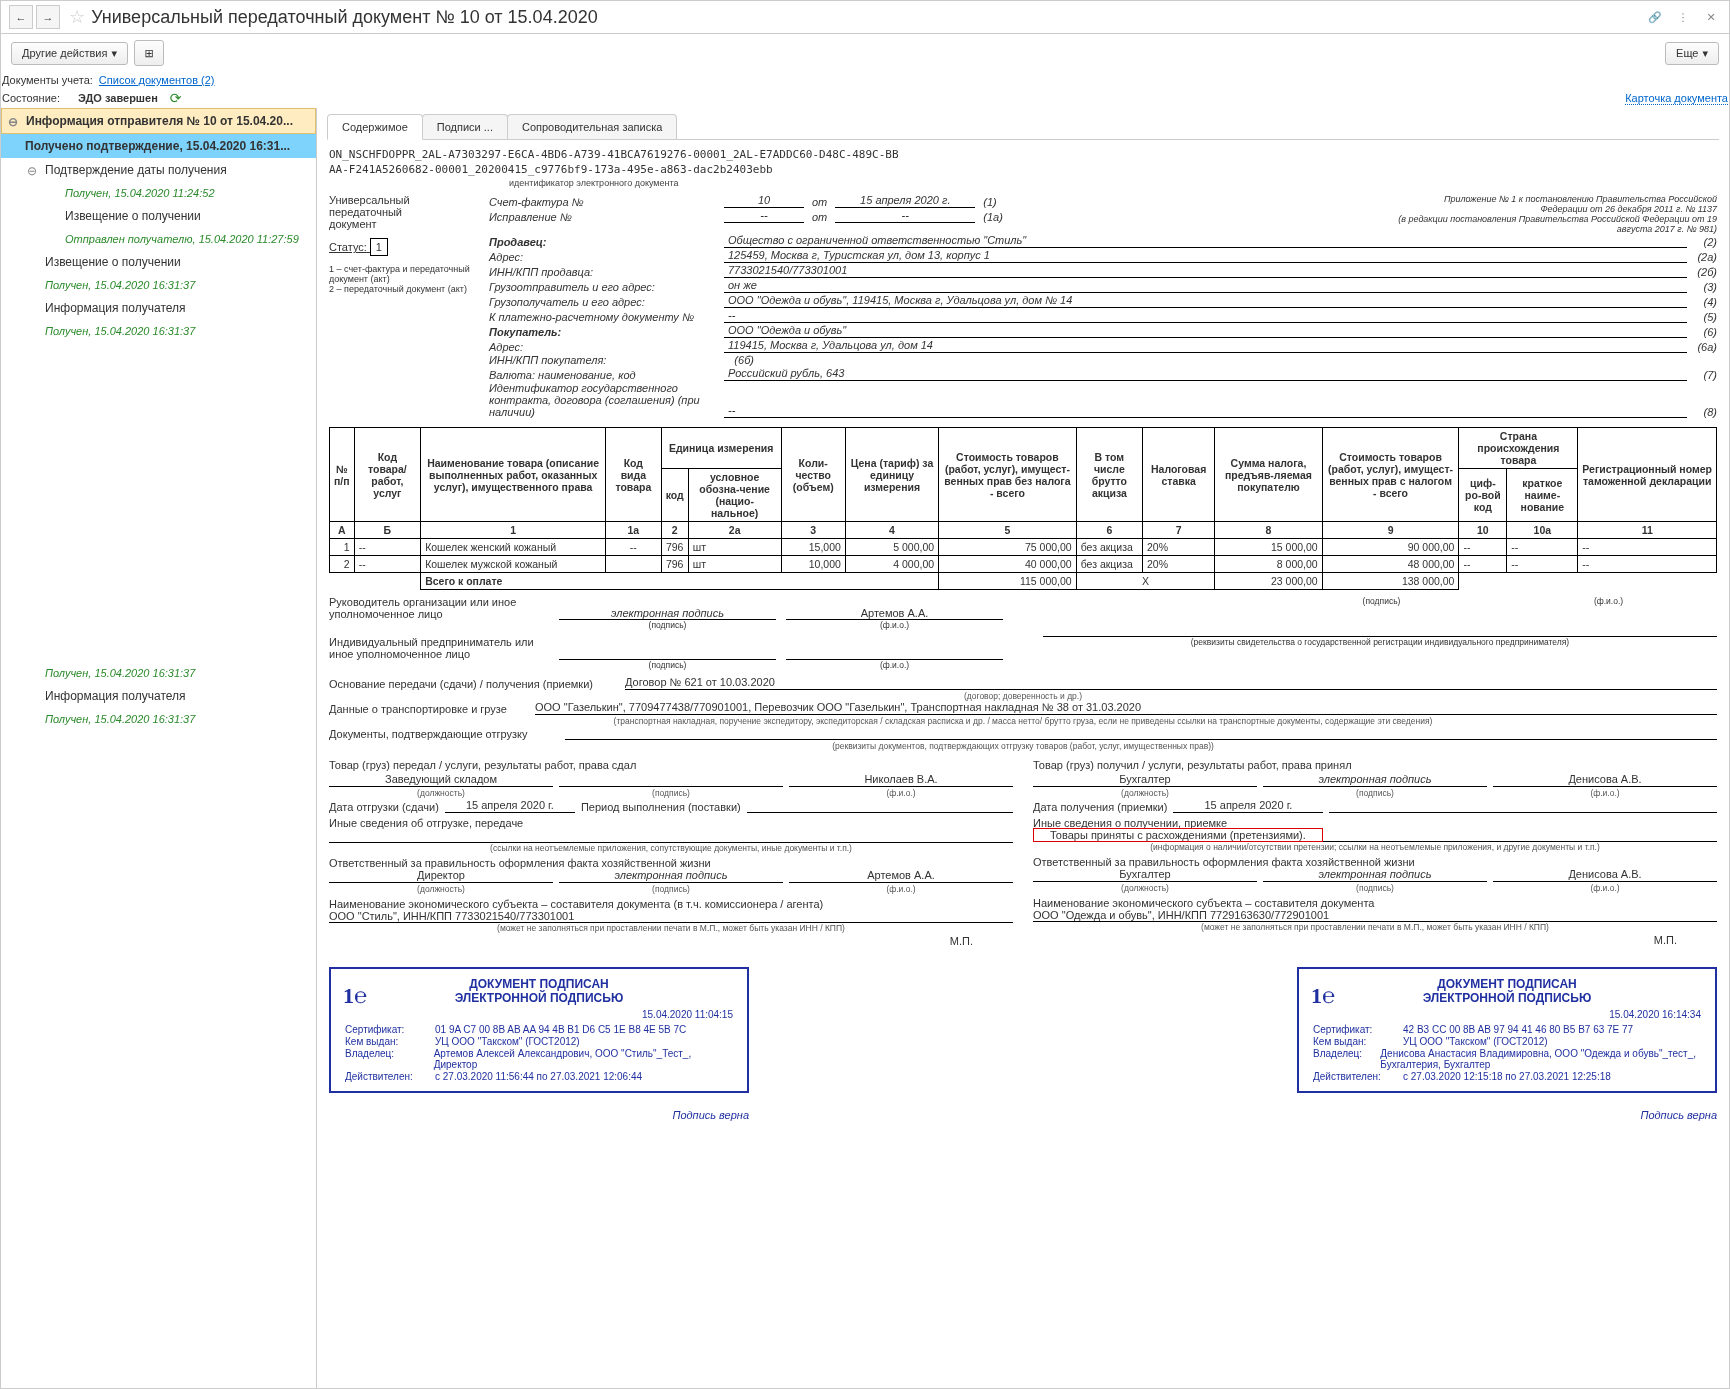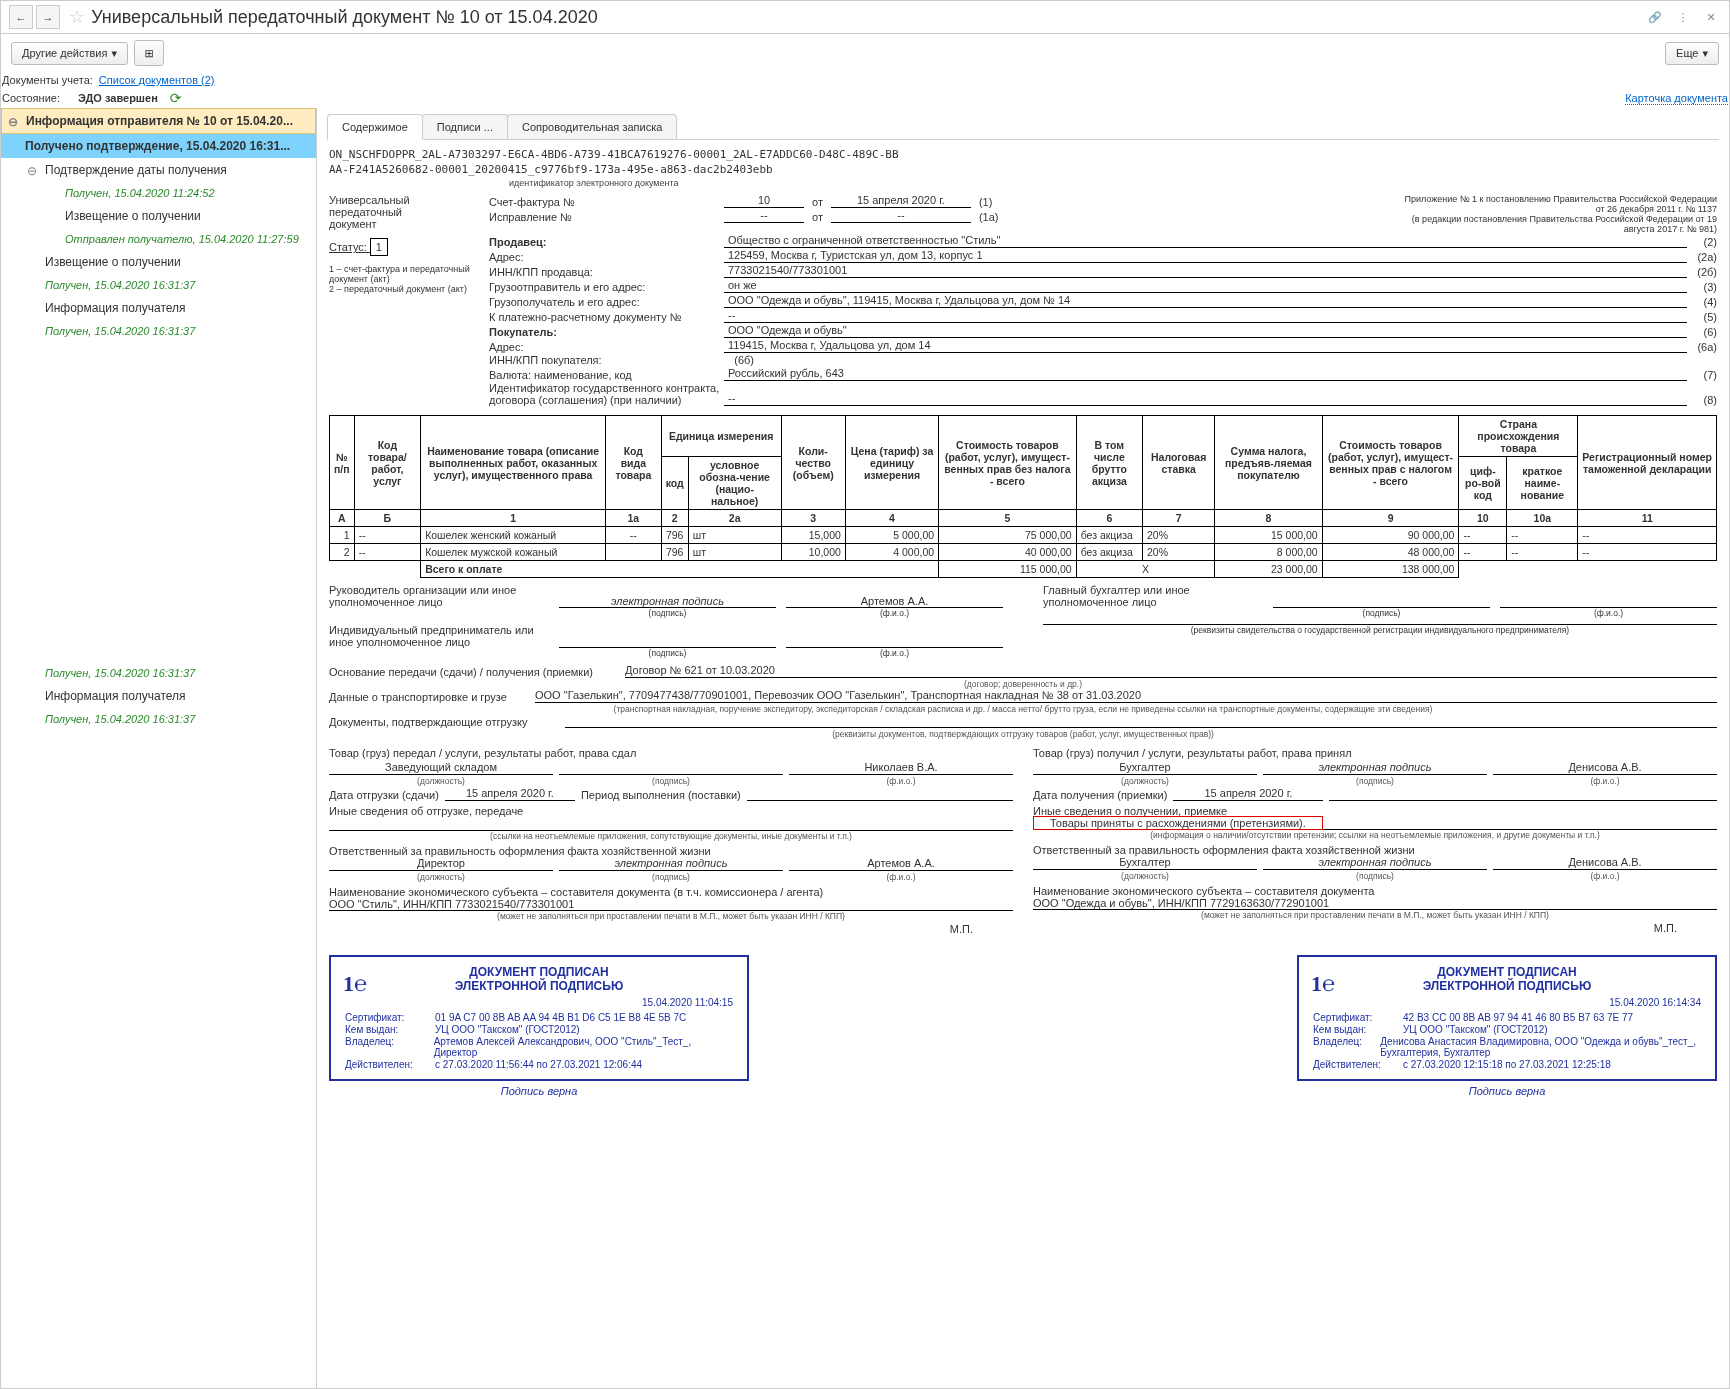--- a/index.html
+++ b/index.html
@@ -32,21 +32,21 @@
 .content { flex: 1; overflow: auto; padding: 0; }
 .tabs { display: flex; border-bottom: 1px solid #ccc; margin: 6px 10px 0 10px; }
 .tab { padding: 6px 14px; border: 1px solid #ccc; border-bottom: none; background: #f5f5f5; margin-right: -1px; cursor: pointer; border-radius: 4px 4px 0 0; }
 .tab.active { background: #fff; border-bottom: 1px solid #fff; margin-bottom: -1px; }
 .doc-body { padding: 8px 12px; font-size: 11px; }
 .doc-id { font-family: monospace; font-size: 11px; margin-bottom: 2px; }
 .small-lbl { font-size: 9px; color: #444; text-align: center; }
 .form-zone { display: flex; gap: 10px; margin-top: 6px; }
 .form-left { width: 150px; font-size: 11px; }
 .status-box { border: 1px solid #000; width: 18px; height: 18px; display: inline-flex; align-items: center; justify-content: center; }
-.form-mid { flex: 1; }
+.form-mid { flex: 1; font-style: italic; }
 .form-row { display: flex; align-items: flex-end; margin-bottom: 1px; }
 .form-row .lbl { width: 235px; }
 .form-row .val { flex: 1; border-bottom: 1px solid #000; padding: 0 4px; min-height: 14px; }
 .form-row .num { width: 30px; text-align: right; }
 .form-right-note { width: 320px; font-size: 9px; text-align: right; }
 .items-table { width: 100%; border-collapse: collapse; margin-top: 8px; font-size: 10.5px; }
 .items-table th, .items-table td { border: 1px solid #000; padding: 2px 4px; text-align: center; vertical-align: middle; }
 .items-table td.l { text-align: left; }
 .items-table td.r { text-align: right; }
 .sig-section { margin-top: 6px; font-size: 11px; }
@@ -61,21 +61,21 @@
 .field-line { display: flex; align-items: flex-end; gap: 6px; margin-bottom: 1px; }
 .field-line .uline { flex: 1; border-bottom: 1px solid #000; text-align: center; min-height: 14px; }
 .highlight-red { border: 1px solid #d00; padding: 0 16px; }
 .stamp-row { display: flex; justify-content: space-between; margin-top: 20px; }
 .stamp { border: 2px solid #2030a0; padding: 8px 14px; width: 420px; color: #2030a0; font-size: 10px; position: relative; }
 .stamp-title { text-align: center; font-weight: bold; font-size: 12px; }
 .stamp-date { text-align: right; margin: 4px 0; }
 .stamp-field { display: flex; margin-bottom: 1px; }
 .stamp-field .k { width: 90px; }
 .stamp-logo { position: absolute; left: 12px; top: 14px; font-size: 22px; font-weight: bold; font-family: serif; }
-.stamp-foot { text-align: center; font-style: italic; margin-top: 4px; }
+.stamp-foot { text-align: right; font-style: italic; margin-top: 16px; }
 .mp { text-align: right; padding-right: 40px; margin-top: 2px; }
 .tiny-note { font-size: 8.5px; color: #555; text-align: center; }
 </style>
 </head>
 <body>
 
 <div class="window">
   <div class="titlebar">
     <div class="navbtn">←</div>
     <div class="navbtn">→</div>
@@ -338,25 +338,20 @@
                 <span class="sig-field">Артемов А.А.</span>
               </div>
               <div class="sig-line">
                   <span style="width:220px;"></span>
                   <span class="sig-sub" style="flex:1;">(подпись)</span>
                   <span class="sig-sub" style="flex:1;">(ф.и.о.)</span>
                 </div>
             </div>
             <div class="sig-half">
               <div class="sig-line">
-                <span style="width:220px;">Главный бухгалтер или иное уполномоченное лицо</span>
-                <span class="sig-field"></span>
-                <span class="sig-field"></span>
-              </div>
-              <div class="sig-line">
                   <span style="width:220px;"></span>
                   <span class="sig-sub" style="flex:1;">(подпись)</span>
                   <span class="sig-sub" style="flex:1;">(ф.и.о.)</span>
                 </div>
             </div>
           </div>
           <div class="sig-row">
             <div class="sig-half">
               <div class="sig-line">
                 <span style="width:220px;">Индивидуальный предприниматель или иное уполномоченное лицо</span>

